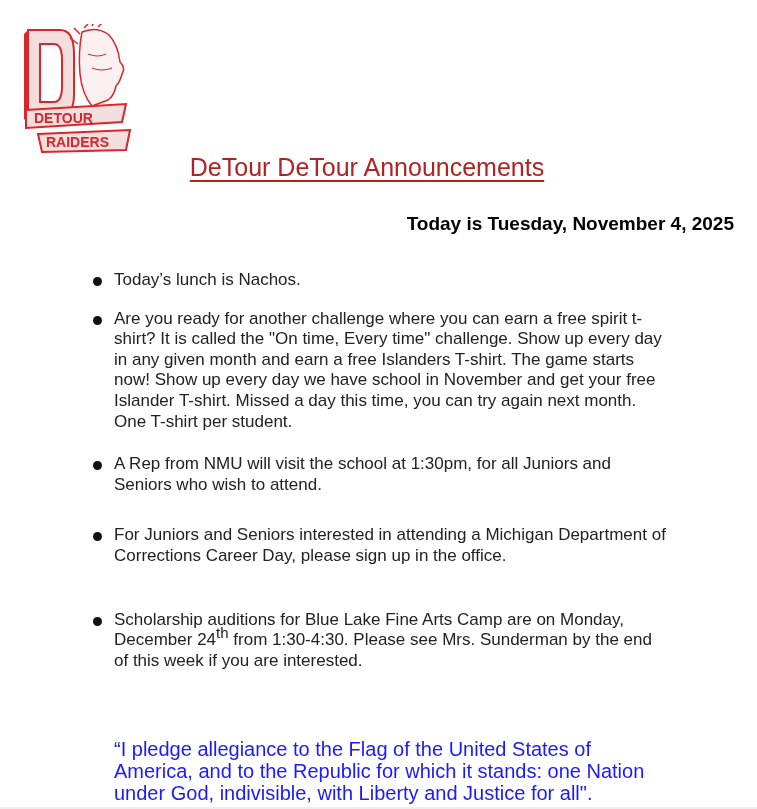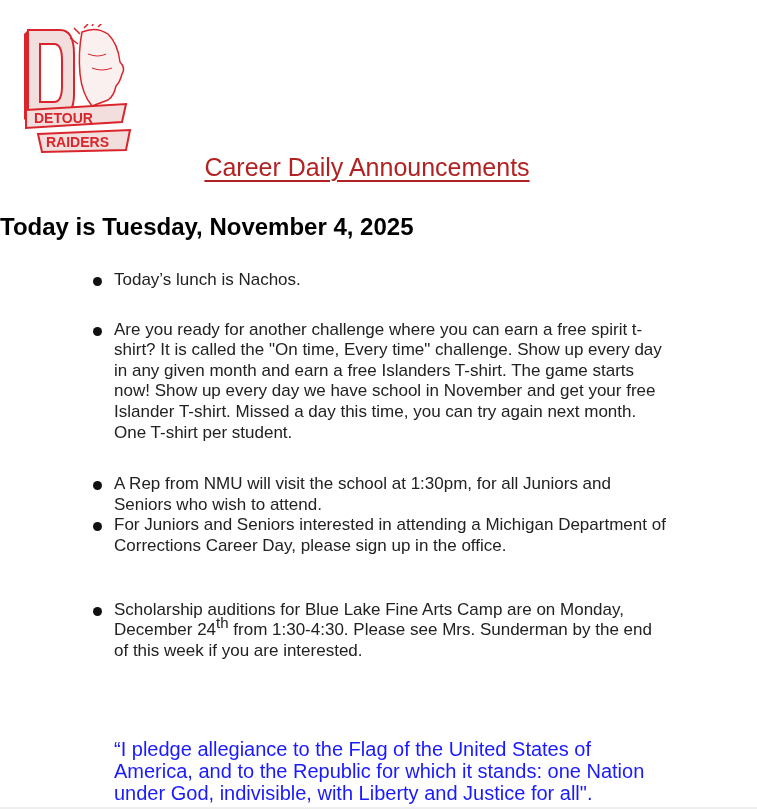--- a/index.html
+++ b/index.html
@@ -2,22 +2,22 @@
 <html><head>
 <meta charset="utf-8">
 <style>
   html, body { margin: 0; padding: 0; background: #ffffff; }
   body { width: 757px; height: 809px; position: relative; overflow: hidden;
          font-family: "Liberation Sans", sans-serif; color: #1a1a1a; }
   .logo { position: absolute; left: 22px; top: 24px; width: 112px; height: 132px; text-decoration: underline; }
   .title { position: absolute; left: 0; width: 734px; top: 153px; text-align: center;
            font-size: 25px; color: #b22222; text-decoration: underline;
            text-decoration-thickness: 2px; text-underline-offset: 4px; }
-  .date { position: absolute; left: 0; width: 734px; top: 213px; text-align: left;
-          font-size: 24px; font-weight: bold; color: #000; }
+  .date { position: absolute; left: 0; width: 734px; top: 213px; text-align: right;
+          font-size: 19px; font-weight: bold; color: #000; }
   .list { position: absolute; left: 88px; top: 270px; width: 580px; margin: 0; padding: 0; list-style: none; }
   .item { position: relative; padding-left: 26px; font-size: 17px; line-height: 20.6px; color: #222; }
   .bullet { position: absolute; left: 5px; top: 7px; width: 9px; height: 9px; border-radius: 50%; background: #111; }
   .pledge { position: absolute; left: 114px; top: 738px; width: 560px; font-size: 20px;
             line-height: 22px; color: #1a1aff; }
   sup { font-size: 15px; line-height: 0; }
   .bottom-line { position: absolute; left: 0; right: 0; bottom: 0; height: 2px; background: #eeeeee; }
 </style>
 </head>
 <body>
@@ -33,33 +33,33 @@
     <path d="M62 4 L66 0 M70 2 L72 -2 M76 3 L80 -1 M58 10 L52 4 M56 20 L48 14" stroke="#d9252b" stroke-width="1.5"></path>
     <path d="M66 30 Q76 34 84 30 M70 44 Q80 48 90 44" stroke="#d9252b" stroke-width="1" fill="none"></path>
 
     <path d="M4 86 L104 80 L100 98 L4 104 Z" fill="#f3dede" stroke="#d9252b" stroke-width="2"></path>
     <path d="M16 110 L108 106 L104 126 L20 128 Z" fill="#f3dede" stroke="#d9252b" stroke-width="2"></path>
     <text x="12" y="99" font-family="Liberation Sans, sans-serif" font-size="14" font-weight="bold" fill="#d9252b">DETOUR</text>
     <text x="24" y="123" font-family="Liberation Sans, sans-serif" font-size="14" font-weight="bold" fill="#d9252b">RAIDERS</text>
   </svg>
 </div>
 
-<div class="title">Career Daily Announcements</div>
+<div class="title">DeTour DeTour Announcements</div>
 <div class="date">Today is Tuesday, November 4, 2025</div>
 
 <ul class="list">
-  <li class="item" style="margin-bottom:29px">
+  <li class="item" style="margin-bottom:18px">
     <span class="bullet"></span>
     <span>Today’s lunch is Nachos.</span>
   </li>
-  <li class="item" style="margin-bottom:31px">
+  <li class="item" style="margin-bottom:22px">
     <span class="bullet"></span>
     <span>Are you ready for another challenge where you can earn a free spirit t-shirt?  It is called the "On time, Every time" challenge.  Show up every day in any given month and earn a free Islanders T-shirt. The game starts now! Show up every day we have school in November and get your free Islander T-shirt. Missed a day this time, you can try again next month. One T-shirt per student.</span>
   </li>
-  <li class="item" style="">
+  <li class="item" style="margin-bottom:30px">
     <span class="bullet"></span>
     <span>A Rep from NMU will visit the school at 1:30pm, for all Juniors and Seniors who wish to attend.</span>
   </li>
   <li class="item" style="margin-bottom:43px">
     <span class="bullet"></span>
     <span>For Juniors and Seniors interested in attending a Michigan Department of Corrections Career Day, please sign up in the office.</span>
   </li>
   <li class="item">
     <span class="bullet"></span>
     <span>Scholarship auditions for Blue Lake Fine Arts Camp are on Monday, December 24</span><sup>th</sup><span> from 1:30-4:30. Please see Mrs. Sunderman by the end of this week if you are interested.</span>

